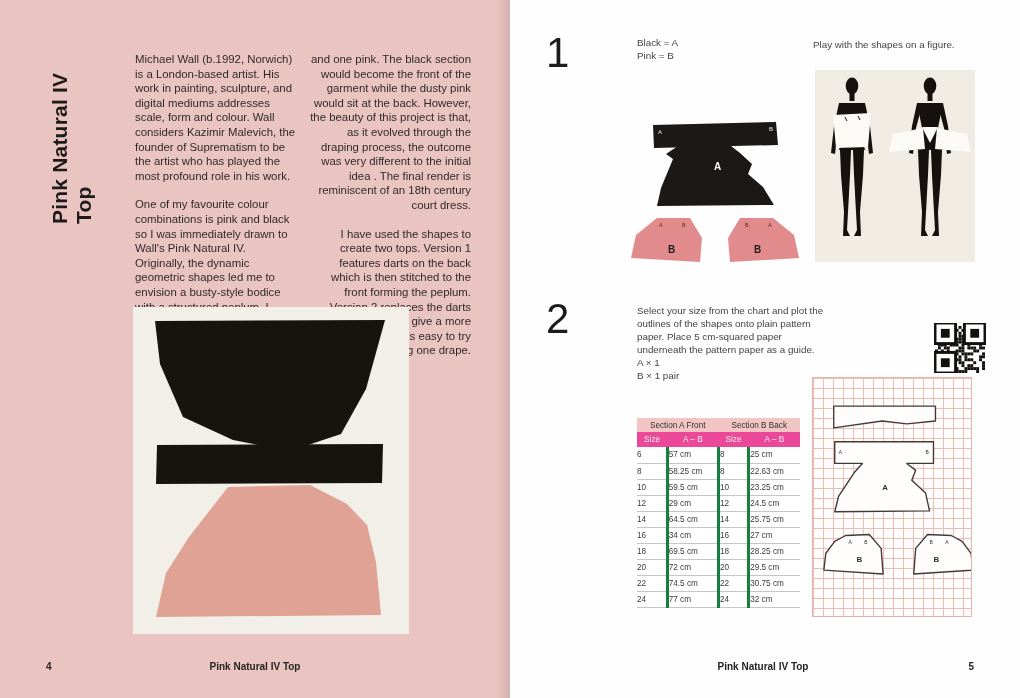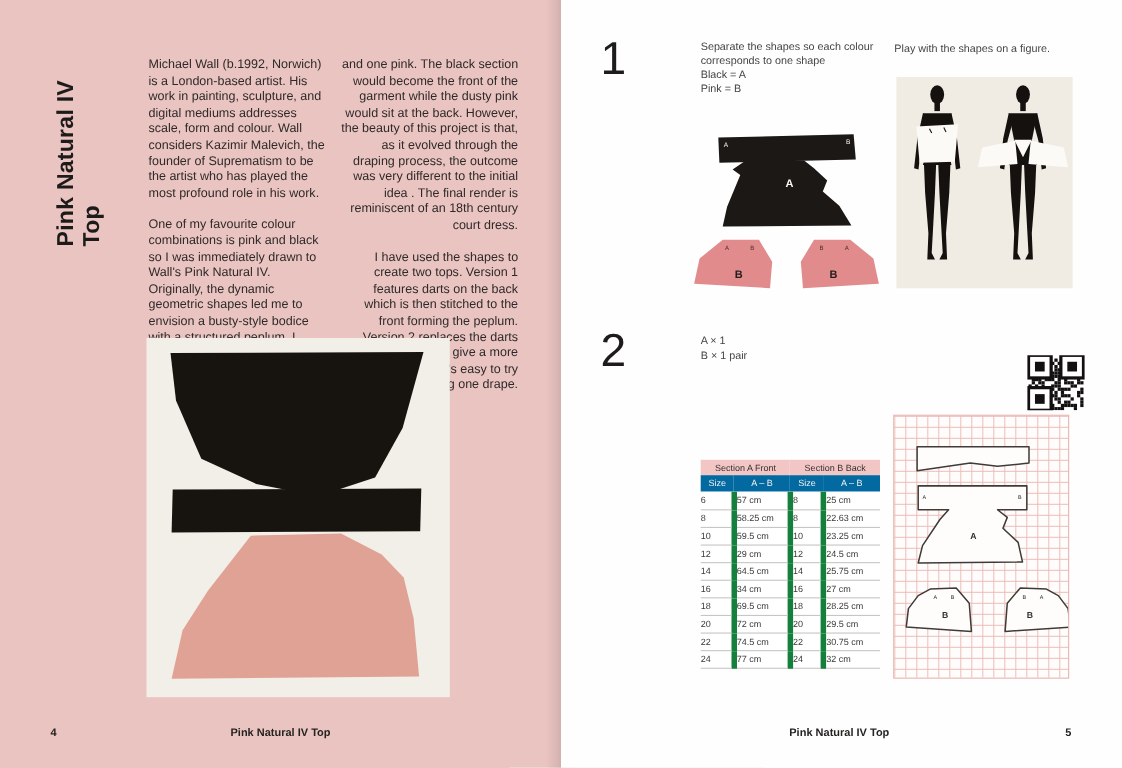--- a/index.html
+++ b/index.html
@@ -39,23 +39,23 @@
   #shapes-1 { position:absolute; left:118px; top:112px; width:177px; height:160px; }
   #figure-panel { position:absolute; left:305px; top:70px; width:160px; height:192px; background:#f1ece3; }
 
   #qr-box { position:absolute; left:424px; top:323px; width:52px; height:50px; }
 
   
   #size-table { position:absolute; left:127px; top:418px; width:163px; border-collapse:collapse;
                 font-size:8.2px; color:#3c3a38; }
   #size-table th, #size-table td { font-weight:400; padding:0; }
   #size-table .grp th { background:#f3c6c6; color:#33302e; height:14px; font-weight:500; }
-  #size-table .cols th { background:#0369a1; color:#f5f2ef; height:15px; }
+  #size-table .cols th { background:#ec4899; color:#f5f2ef; height:15px; }
   #size-table tbody td { height:16px; background:#fff; border-bottom:1px solid #c8c6c4; }
-  #size-table tbody td + td { border-left:5px solid #15803d; }
+  #size-table tbody td + td { border-left:3px solid #15803d; }
   #size-table col.c-size { width:30px; } #size-table col.c-val { width:51px; }
 
   
   #grid-panel { position:absolute; left:302px; top:377px; width:160px; height:240px;
                 background-color:#fffdfc; border:1px solid #e7b3af;
                 background-image:linear-gradient(#ecbcb8 1px, transparent 1px),
                                  linear-gradient(90deg,#ecbcb8 1px, transparent 1px);
                 background-size:10px 10px; }
   #grid-panel svg { position:absolute; left:0; top:0; }
 
@@ -101,21 +101,20 @@
     <div id="lp-title" class="footer">Pink Natural IV Top</div>
   </div>
 
   <div id="gutter"></div>
 
   <div id="right-page">
 
     <div id="step1-num" class="step-num">1</div>
 
     <div id="step1-text" class="instr">
-      <div>Separate the shapes so each colour corresponds to one shape</div>
       <div>Black = A</div>
       <div>Pink = B</div>
     </div>
 
     <div id="side-note" class="instr">Play with the shapes on a figure.</div>
 
     <svg id="shapes-1" viewBox="0 0 177 160" xmlns="http://www.w3.org/2000/svg">
 
       <g>
         <polygon points="25,13 148,10 150,33 26,36" fill="#1b1816"></polygon>
@@ -169,20 +168,21 @@
       <g fill="#fcfaf6">
         <polygon points="78,64 108,58 110,79 74,82"></polygon>
         <polygon points="122,58 152,64 156,82 120,79"></polygon>
         <polygon points="107,57 123,57 115,73"></polygon>
       </g>
     </svg>
 
     <div id="step2-num" class="step-num">2</div>
 
     <div id="step2-text" class="instr">
+      <div>Select your size from the chart and plot the outlines of the shapes onto plain pattern paper. Place 5 cm-squared paper underneath the pattern paper as a guide.</div>
       <div>A × 1</div>
       <div>B × 1 pair</div>
     </div>
 
     <svg id="qr-box" viewBox="0 0 42 42" xmlns="http://www.w3.org/2000/svg">
       <rect width="42" height="42" fill="#fff"></rect>
       <g id="qr-modules" fill="#131110">
           <rect x="19.764705882352942" y="2.4705882352941178" width="2.4705882352941178" height="2.4705882352941178"></rect>
           <rect x="17.294117647058826" y="4.9411764705882355" width="2.4705882352941178" height="2.4705882352941178"></rect>
           <rect x="22.235294117647058" y="4.9411764705882355" width="2.4705882352941178" height="2.4705882352941178"></rect>

